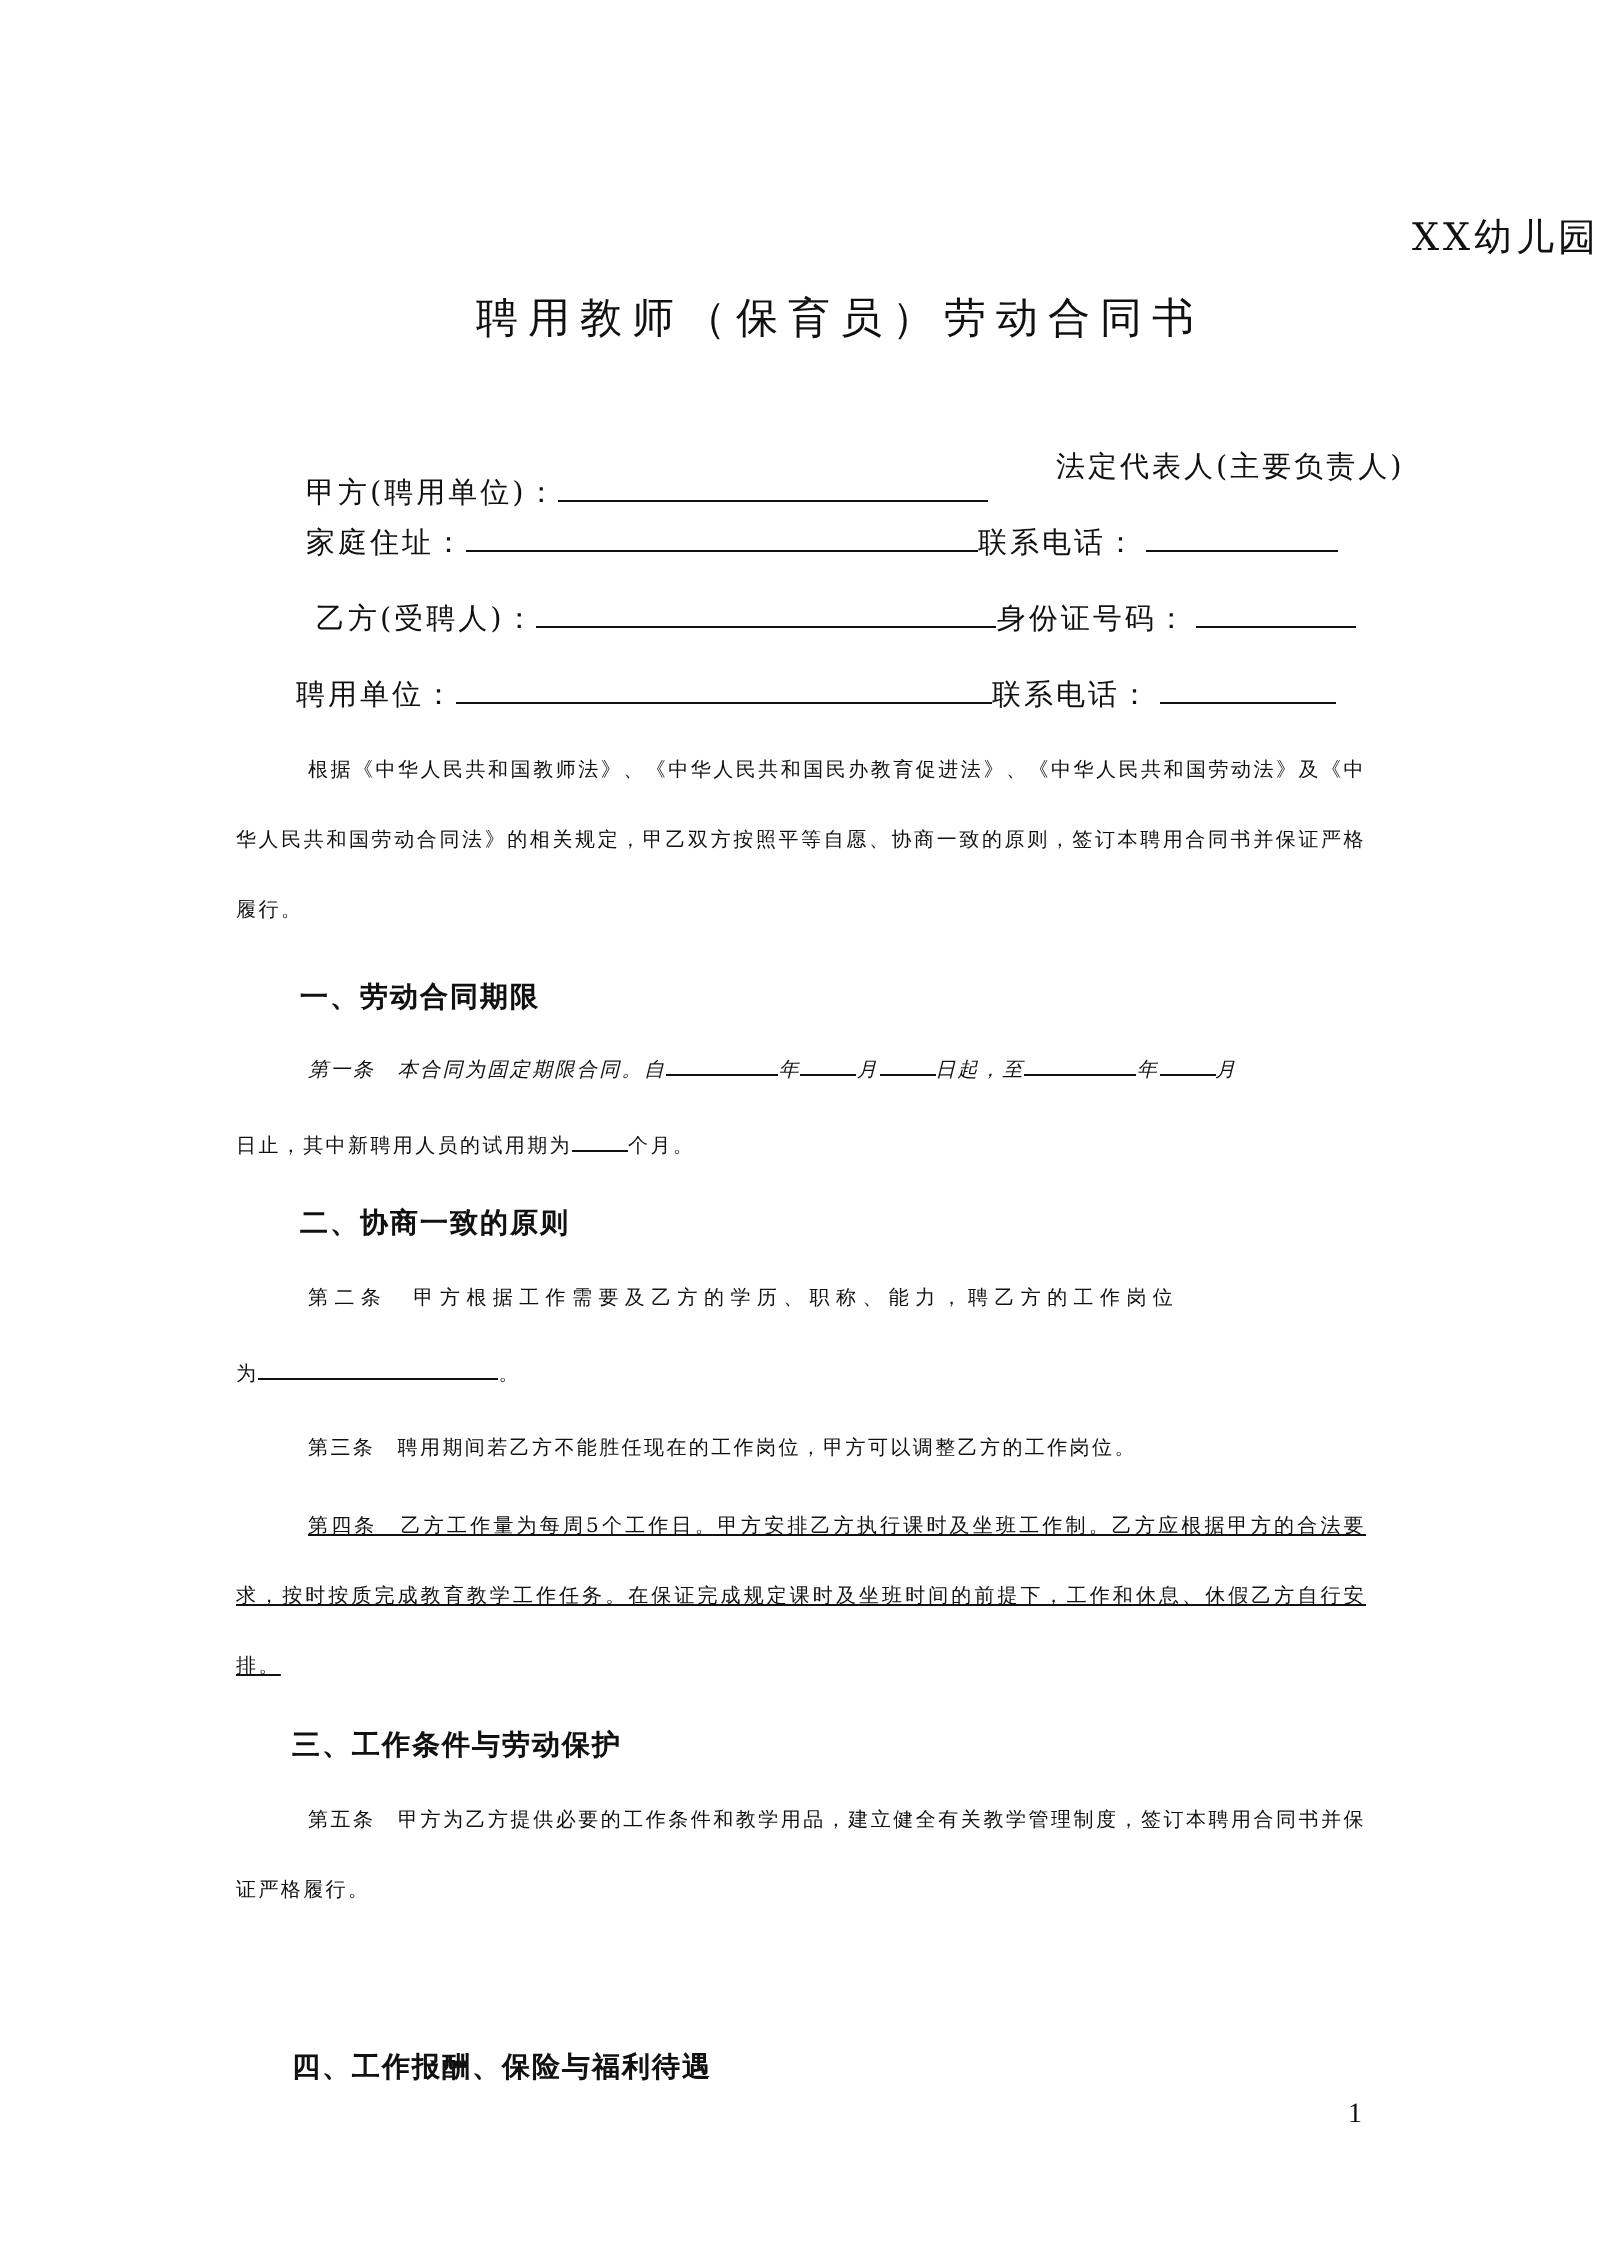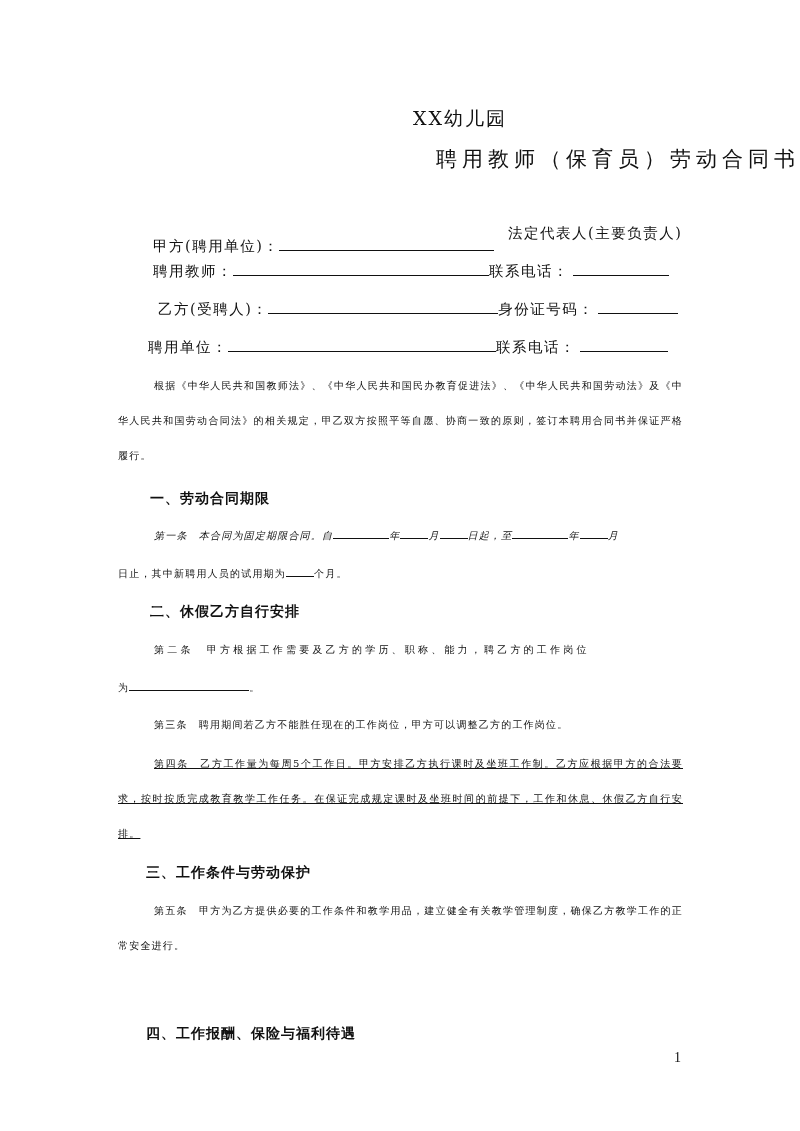--- a/index.html
+++ b/index.html
@@ -1,66 +1,66 @@
 <!DOCTYPE html>
 <html><head>
   <meta charset="utf-8">
   <style>
     html, body { margin: 0; padding: 0; background: #ffffff; }
     body { width: 800px; height: 1131px; position: relative; overflow: hidden;
            font-family: "DejaVu Serif", "Liberation Serif", serif; color: #111; }
     .abs { position: absolute; white-space: nowrap; }
-    .school { left: 0; width: 800px; top: 106px; text-align: center; font-size: 19px; letter-spacing: 2px; padding-left: 120px; box-sizing: border-box; }
-    .title { left: 0; width: 800px; top: 145px; text-align: right; font-size: 21px; letter-spacing: 5px; padding-left: 40px; box-sizing: border-box; }
+    .school { left: 0; width: 800px; top: 106px; text-align: right; font-size: 19px; letter-spacing: 2px; padding-left: 120px; box-sizing: border-box; }
+    .title { left: 0; width: 800px; top: 145px; text-align: center; font-size: 21px; letter-spacing: 5px; padding-left: 40px; box-sizing: border-box; }
     .field { font-size: 14.5px; letter-spacing: 1.5px; }
     .ul { display: inline-block; border-bottom: 1px solid #111; height: 14px; vertical-align: baseline; }
     .para { left: 118px; width: 565px; font-size: 10px; line-height: 35px; letter-spacing: 1.2px; white-space: normal; text-align: justify; }
     .indent { text-indent: 36px; }
     .heading { font-size: 14px; font-weight: bold; letter-spacing: 1px; font-family: "DejaVu Sans", "Liberation Sans", sans-serif; text-align: center; }
     .pagenum { left: 674px; top: 1050px; font-size: 14px; font-family: "Liberation Serif", serif; }
   </style>
 </head>
 <body>
 
 <div class="abs school">XX幼儿园</div>
 <div class="abs title">聘用教师（保育员）劳动合同书</div>
 
 <div class="abs field" style="left:153px; top:236px;">
   <span>甲方(聘用单位)：</span><span class="ul" style="width:215px;"></span>
 </div>
-<div class="abs field" style="left:508px; top:224px;">法定代表人(主要负责人)</div>
+<div class="abs field" style="left:528px; top:224px;">法定代表人(主要负责人)</div>
 
 <div class="abs field" style="left:153px; top:261px;">
-  <span>聘用教师：</span><span class="ul" style="width:256px;"></span><span>联系电话：</span><span class="ul" style="width:96px; margin-left:4px;"></span>
+  <span>家庭住址：</span><span class="ul" style="width:256px;"></span><span>联系电话：</span><span class="ul" style="width:96px; margin-left:4px;"></span>
 </div>
 
 <div class="abs field" style="left:158px; top:299px;">
   <span>乙方(受聘人)：</span><span class="ul" style="width:230px;"></span><span>身份证号码：</span><span class="ul" style="width:80px; margin-left:4px;"></span>
 </div>
 
 <div class="abs field" style="left:148px; top:337px;">
   <span>聘用单位：</span><span class="ul" style="width:268px;"></span><span>联系电话：</span><span class="ul" style="width:88px; margin-left:4px;"></span>
 </div>
 
 <div class="abs para indent" style="top:368px;">根据《中华人民共和国教师法》、《中华人民共和国民办教育促进法》、《中华人民共和国劳动法》及《中华人民共和国劳动合同法》的相关规定，甲乙双方按照平等自愿、协商一致的原则，签订本聘用合同书并保证严格履行。</div>
 
 <div class="abs heading" style="left:150px; top:490px;">一、劳动合同期限</div>
 <div class="abs para" style="top:518px; padding-left:36px; box-sizing:border-box; width:565px;font-style:italic;">
   <span>第一条　本合同为固定期限合同。自</span><span class="ul" style="width:56px;"></span><span>年</span><span class="ul" style="width:28px;"></span><span>月</span><span class="ul" style="width:28px;"></span><span>日起，至</span><span class="ul" style="width:56px;"></span><span>年</span><span class="ul" style="width:28px;"></span><span>月</span>
 </div>
 <div class="abs para" style="top:556px;">
   <span>日止，其中新聘用人员的试用期为</span><span class="ul" style="width:28px;"></span><span>个月。</span>
 </div>
 
-<div class="abs heading" style="left:150px; top:603px;">二、休假乙方自行安排</div>
+<div class="abs heading" style="left:150px; top:603px;">二、协商一致的原则</div>
 <div class="abs para indent" style="top:632px; letter-spacing:3.2px;">第二条　甲方根据工作需要及乙方的学历、职称、能力，聘乙方的工作岗位</div>
 <div class="abs para" style="top:670px;">
   <span>为</span><span class="ul" style="width:120px;"></span><span>。</span>
 </div>
 <div class="abs para indent" style="top:707px;">第三条　聘用期间若乙方不能胜任现在的工作岗位，甲方可以调整乙方的工作岗位。</div>
 <div class="abs para indent" style="top:746px;text-decoration:underline;">第四条　乙方工作量为每周5个工作日。甲方安排乙方执行课时及坐班工作制。乙方应根据甲方的合法要求，按时按质完成教育教学工作任务。在保证完成规定课时及坐班时间的前提下，工作和休息、休假乙方自行安排。</div>
 
 <div class="abs heading" style="left:146px; top:864px;">三、工作条件与劳动保护</div>
-<div class="abs para indent" style="top:893px;">第五条　甲方为乙方提供必要的工作条件和教学用品，建立健全有关教学管理制度，确保乙方教学工作的正常安全进行。</div>
+<div class="abs para indent" style="top:893px;">第五条　甲方为乙方提供必要的工作条件和教学用品，建立健全有关教学管理制度，签订本聘用合同书并保证严格履行。</div>
 
 <div class="abs heading" style="left:146px; top:979px;margin-top:46px;">四、工作报酬、保险与福利待遇</div>
 
 <div class="abs pagenum">1</div>
 
 </body></html>

